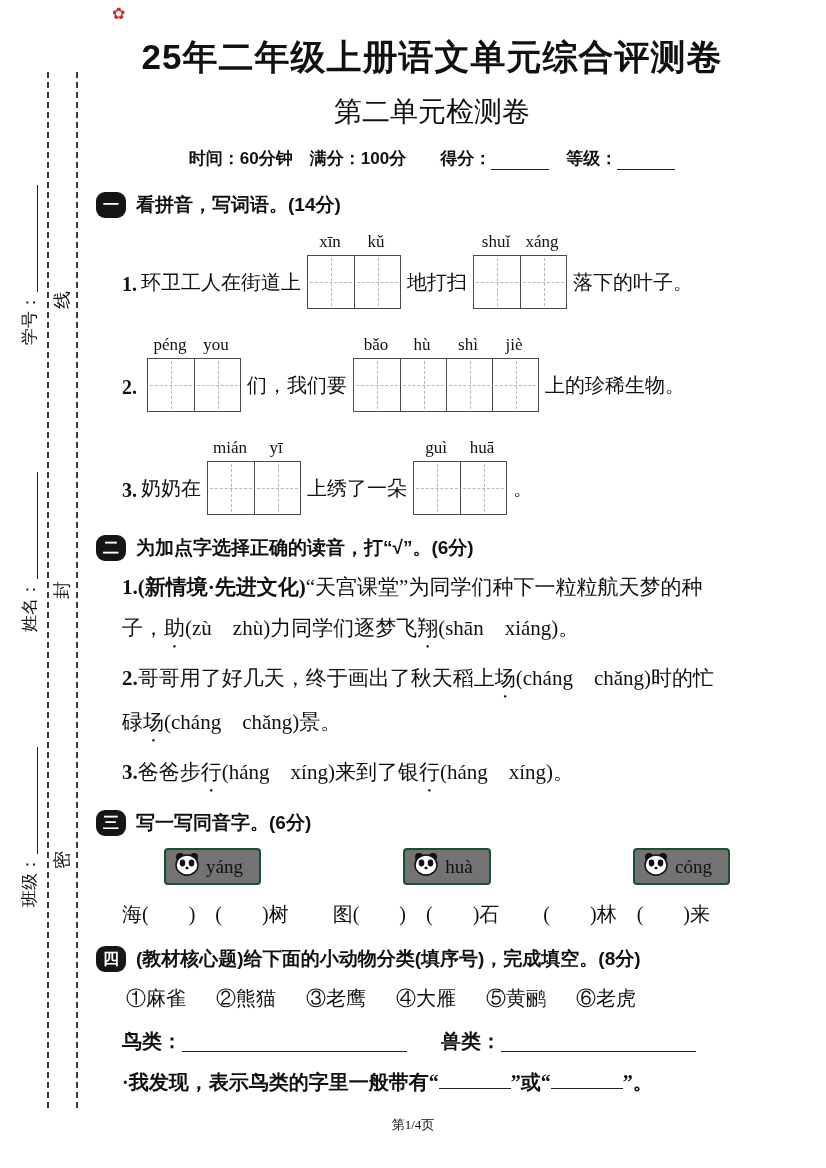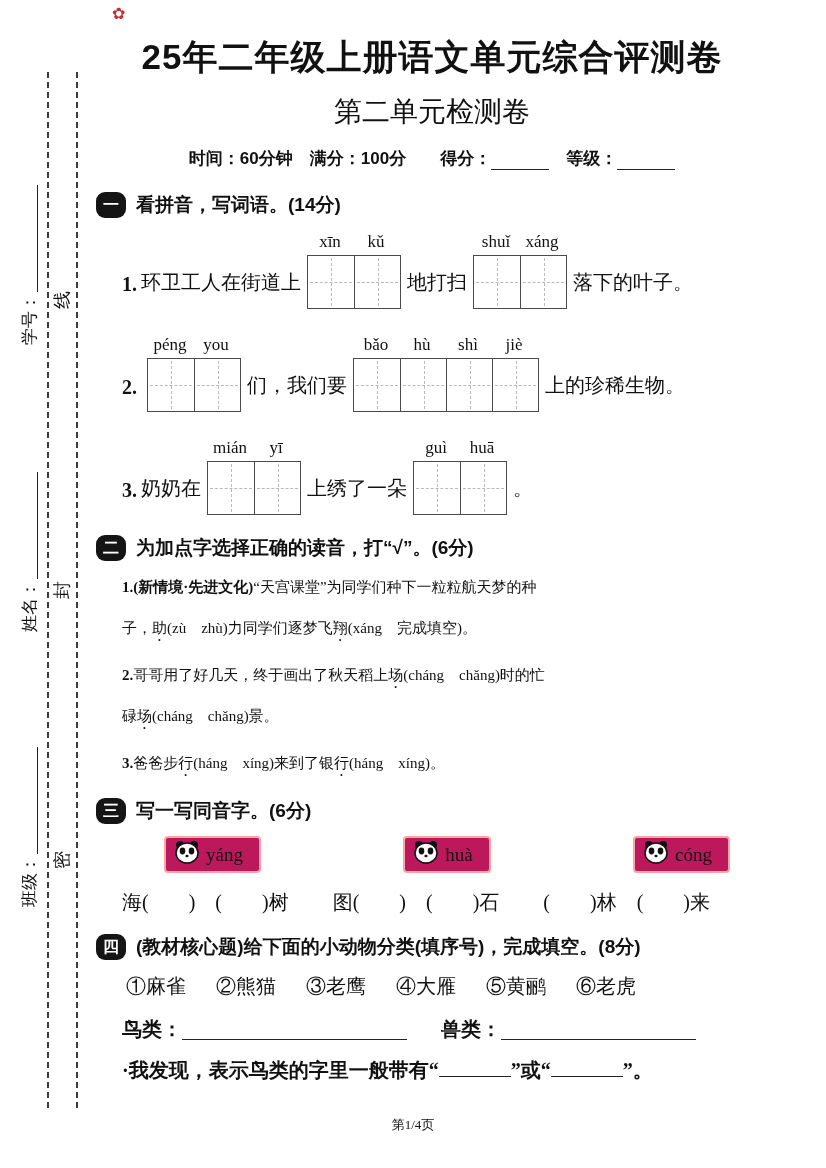--- a/index.html
+++ b/index.html
@@ -46,29 +46,29 @@
   .py { width:46px; text-align:center; font-size:17px; }
   .cells { display:flex; border:1.5px solid #4a4a4a; background:#fff; }
   .cell { width:46px; height:52px; position:relative; border-left:1.5px solid #4a4a4a; }
   .cell:first-child { border-left:none; }
   .cell::before { content:""; position:absolute; left:50%; top:2px; bottom:2px; border-left:1px dashed #b9b9b9; }
   .cell::after  { content:""; position:absolute; top:50%; left:2px; right:2px; border-top:1px dashed #b9b9b9; }
 
   
   .s2-body { margin-left:26px; margin-top:4px; }
   .s2-item { margin-top:6px; }
-  .line { font-size:15px; line-height:41px; }
+  .line { font-size:21px; line-height:41px; }
   .b { font-weight:700; }
   .dot { -webkit-text-emphasis:filled dot; -webkit-text-emphasis-position:under right;
          text-emphasis:filled dot; text-emphasis-position:under right; }
 
   
   .tags-row { display:flex; justify-content:space-between; padding:0 38px 0 68px; margin-top:12px; }
-  .hz-tag { display:inline-flex; align-items:center; gap:6px; border:2px solid #fca5a5;
-            border-radius:4px; padding:2px 16px 2px 8px; font-size:19px; background:#be185d; }
+  .hz-tag { display:inline-flex; align-items:center; gap:6px; border:2px solid #14532d;
+            border-radius:4px; padding:2px 16px 2px 8px; font-size:19px; background:#737373; }
   .answers-row { display:flex; justify-content:space-between; padding-left:26px; padding-right:58px;
                  margin-top:16px; font-size:20px; }
 
   
   .opts { display:flex; gap:30px; margin:13px 0 0 30px; font-size:20px; }
   .cls-row { display:flex; align-items:center; margin:16px 0 0 26px; font-size:20px; font-weight:700; }
   .cls-row .gap { width:34px; }
   .disc { display:flex; align-items:flex-start; margin:14px 0 0 26px; font-size:20px; font-weight:600; flex-wrap:nowrap; }
 
   .blank { display:inline-block; border-bottom:1.6px solid #222; height:20px; }
@@ -212,21 +212,21 @@
       <span class="bt">。</span>
     </div>
 
     <div class="sec-head mt-s2">
       <span class="sec-num">二</span>
       <span class="sec-title">为加点字选择正确的读音，打“√”。(6分)</span>
     </div>
     <div class="s2-body">
       <div class="s2-item">
         <div class="line"><span class="b">1.</span><span class="b">(新情境·先进文化)</span><span>“天宫课堂”为同学们种下一粒粒航天梦的种</span></div>
-        <div class="line"><span>子，</span><span class="dot">助</span><span>(zù　zhù)力同学们逐梦飞</span><span class="dot">翔</span><span>(xáng　完成填空)。</span></div>
+        <div class="line"><span>子，</span><span class="dot">助</span><span>(zù　zhù)力同学们逐梦飞</span><span class="dot">翔</span><span>(shān　xiáng)。</span></div>
       </div>
       <div class="s2-item">
         <div class="line"><span class="b">2.</span><span>哥哥用了好几天，终于画出了秋天稻上</span><span class="dot">场</span><span>(cháng　chǎng)时的忙</span></div>
         <div class="line"><span>碌</span><span class="dot">场</span><span>(cháng　chǎng)景。</span></div>
       </div>
       <div class="s2-item">
         <div class="line"><span class="b">3.</span><span>爸爸步</span><span class="dot">行</span><span>(háng　xíng)来到了银</span><span class="dot">行</span><span>(háng　xíng)。</span></div>
       </div>
     </div>
 

